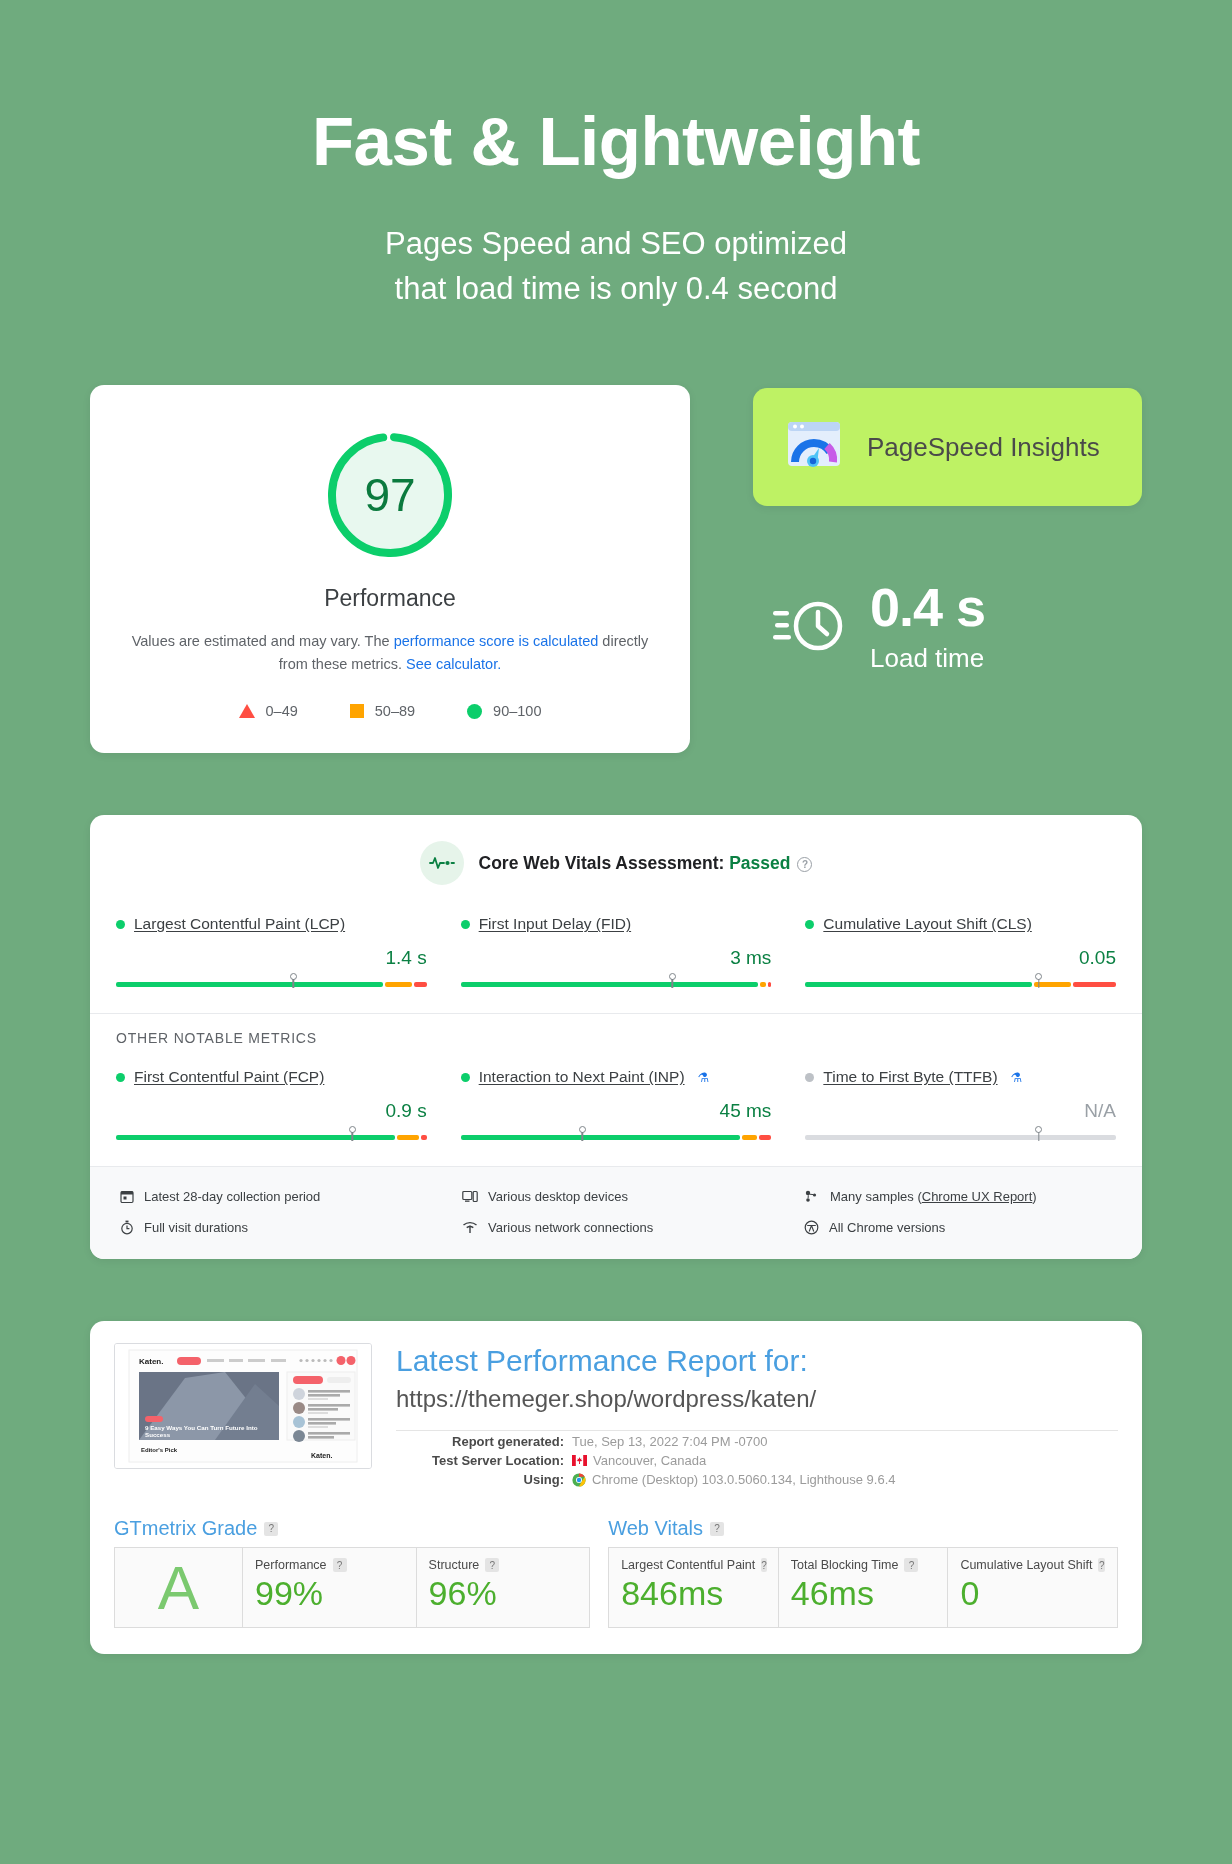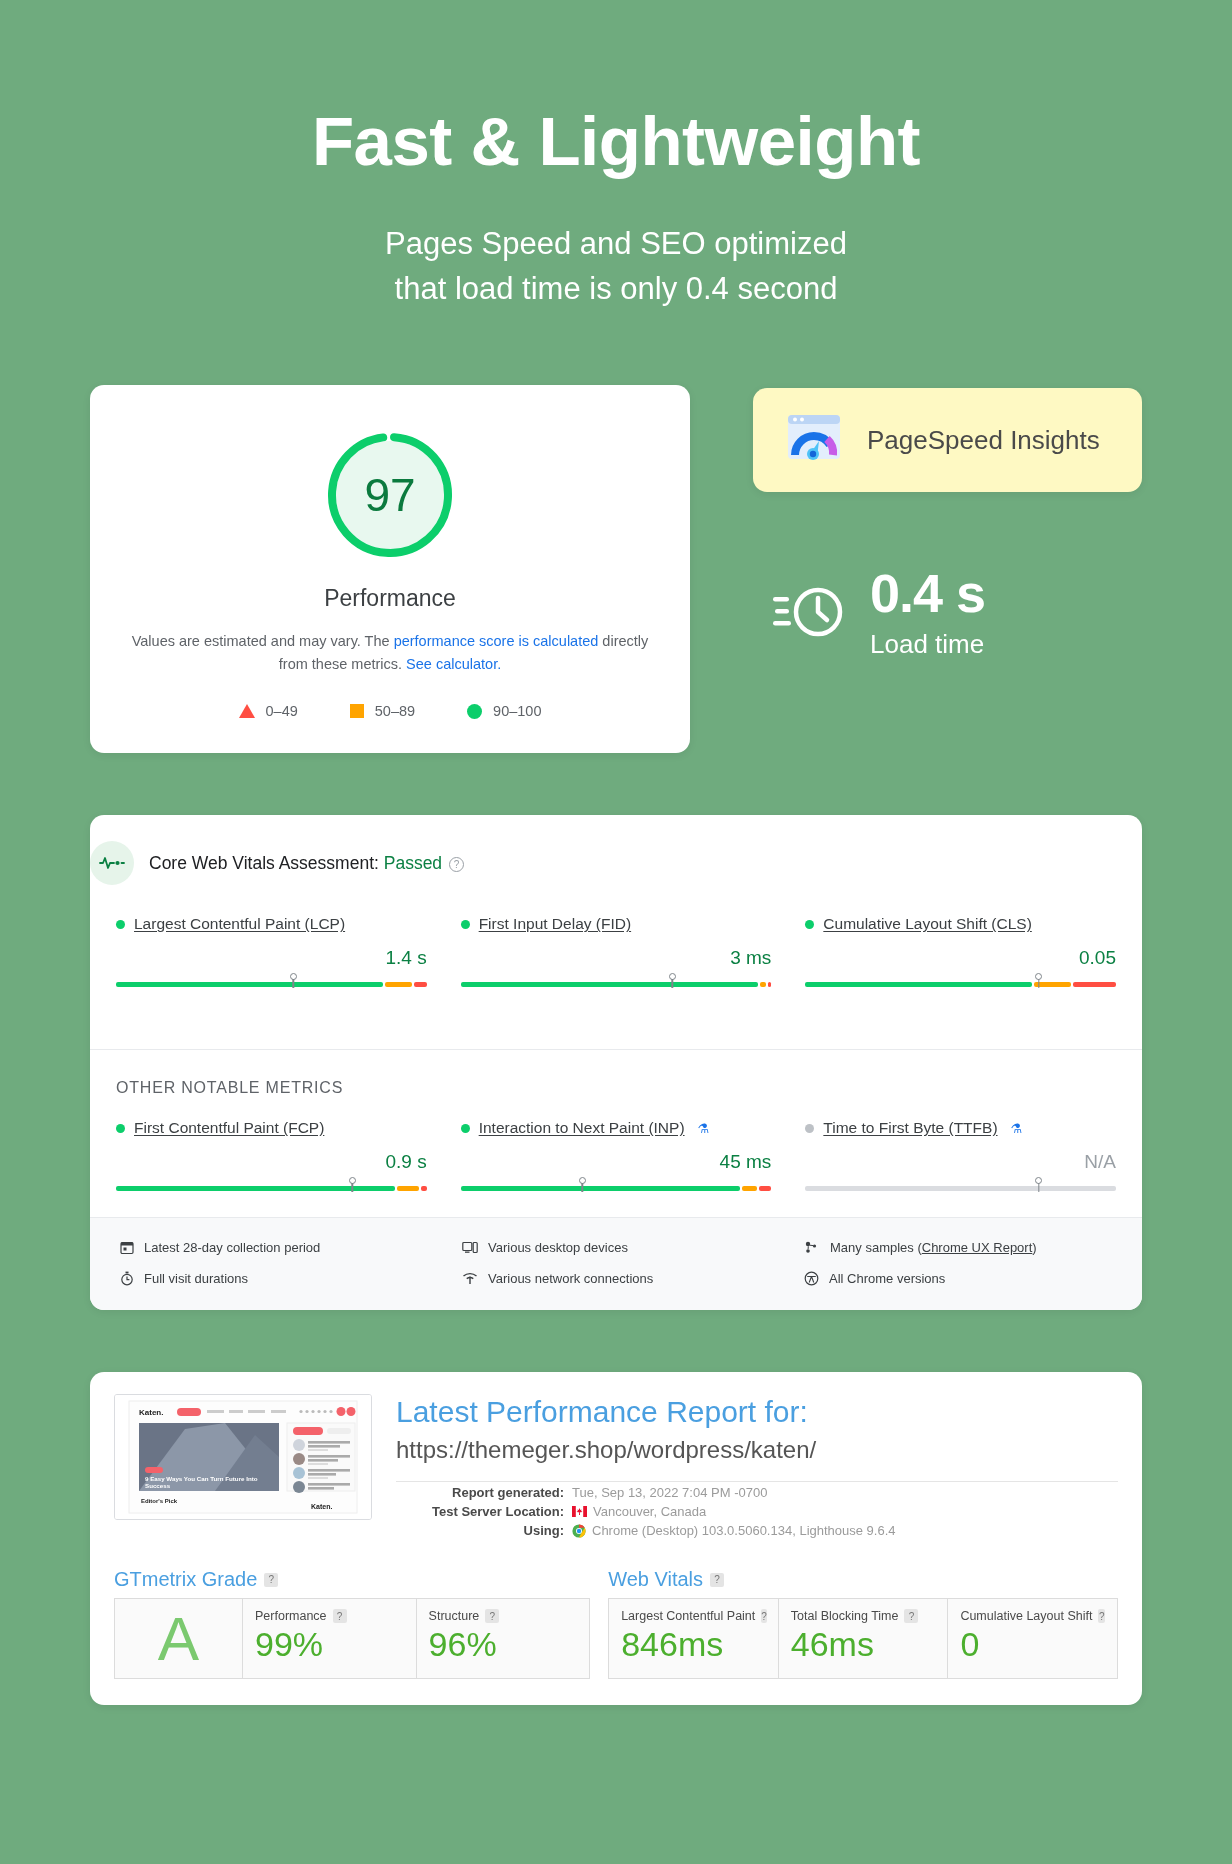--- a/index.html
+++ b/index.html
@@ -84,23 +84,23 @@
     width: 0; height: 0;
     border-left: 8px solid transparent;
     border-right: 8px solid transparent;
     border-bottom: 14px solid #ff4e42;
   }
   .sw-sq { width: 14px; height: 14px; background: #ffa400; }
   .sw-ci { width: 15px; height: 15px; border-radius: 50%; background: #0cce6b; }
 
   .right-col { flex: 1; padding-top: 3px; }
   .psi-logo-card {
-    background: #fef9c3;
+    background: #bef264;
     border-radius: 14px;
-    padding: 21px 30px;
+    padding: 28px 30px;
     display: flex;
     align-items: center;
     gap: 22px;
     box-shadow: 0 2px 9px rgba(0,0,0,0.07);
   }
   .psi-logo-text { font-size: 26px; color: #4a4a4a; }
 
   .loadtime {
     display: flex;
     align-items: center;
@@ -114,22 +114,22 @@
 
   
   .cwv-card {
     margin: 62px 90px 0;
     background: #fff;
     border-radius: 14px;
     overflow: hidden;
     box-shadow: 0 2px 9px rgba(0,0,0,0.07);
   }
   .cwv-head {
-    display: flex; align-items: center; 
-    gap: 15px; padding: 26px 0 8px;
+    display: flex; align-items: center; justify-content: center;
+    gap: 15px; padding: 26px 0 8px; font-weight: bold;
   }
   .pulse-badge {
     width: 44px; height: 44px; border-radius: 50%;
     background: #e6f4ea;
     display: flex; align-items: center; justify-content: center;
   }
   .cwv-title { font-size: 17.5px; color: #202124; }
   .cwv-title .pass { color: #0b8043; }
   .qmark {
     display: inline-flex; align-items: center; justify-content: center;
@@ -170,22 +170,22 @@
     width: 7px; height: 7px; border-radius: 50%;
     border: 1.6px solid #80868b; background: #fff;
   }
   .needle::after {
     content: ""; position: absolute; left: 50%; top: 100%;
     transform: translateX(-50%);
     width: 1.4px; height: 9px; background: #80868b;
   }
 
   .other-label {
-    font-size: 16px; letter-spacing: 0.8px; color: #5f6368;
-    padding: 29px 26px 0; border-top: 1px solid #e8eaed; margin-top: 36px;
+    font-size: 14px; letter-spacing: 0.8px; color: #5f6368;
+    padding: 16px 26px 0; border-top: 1px solid #e8eaed;
   }
 
   .cwv-footer {
     background: #f8f9fa;
     border-top: 1px solid #e8eaed;
     display: grid;
     grid-template-columns: 1fr 1fr 1fr;
     gap: 8px 34px;
     padding: 18px 30px 20px;
   }

